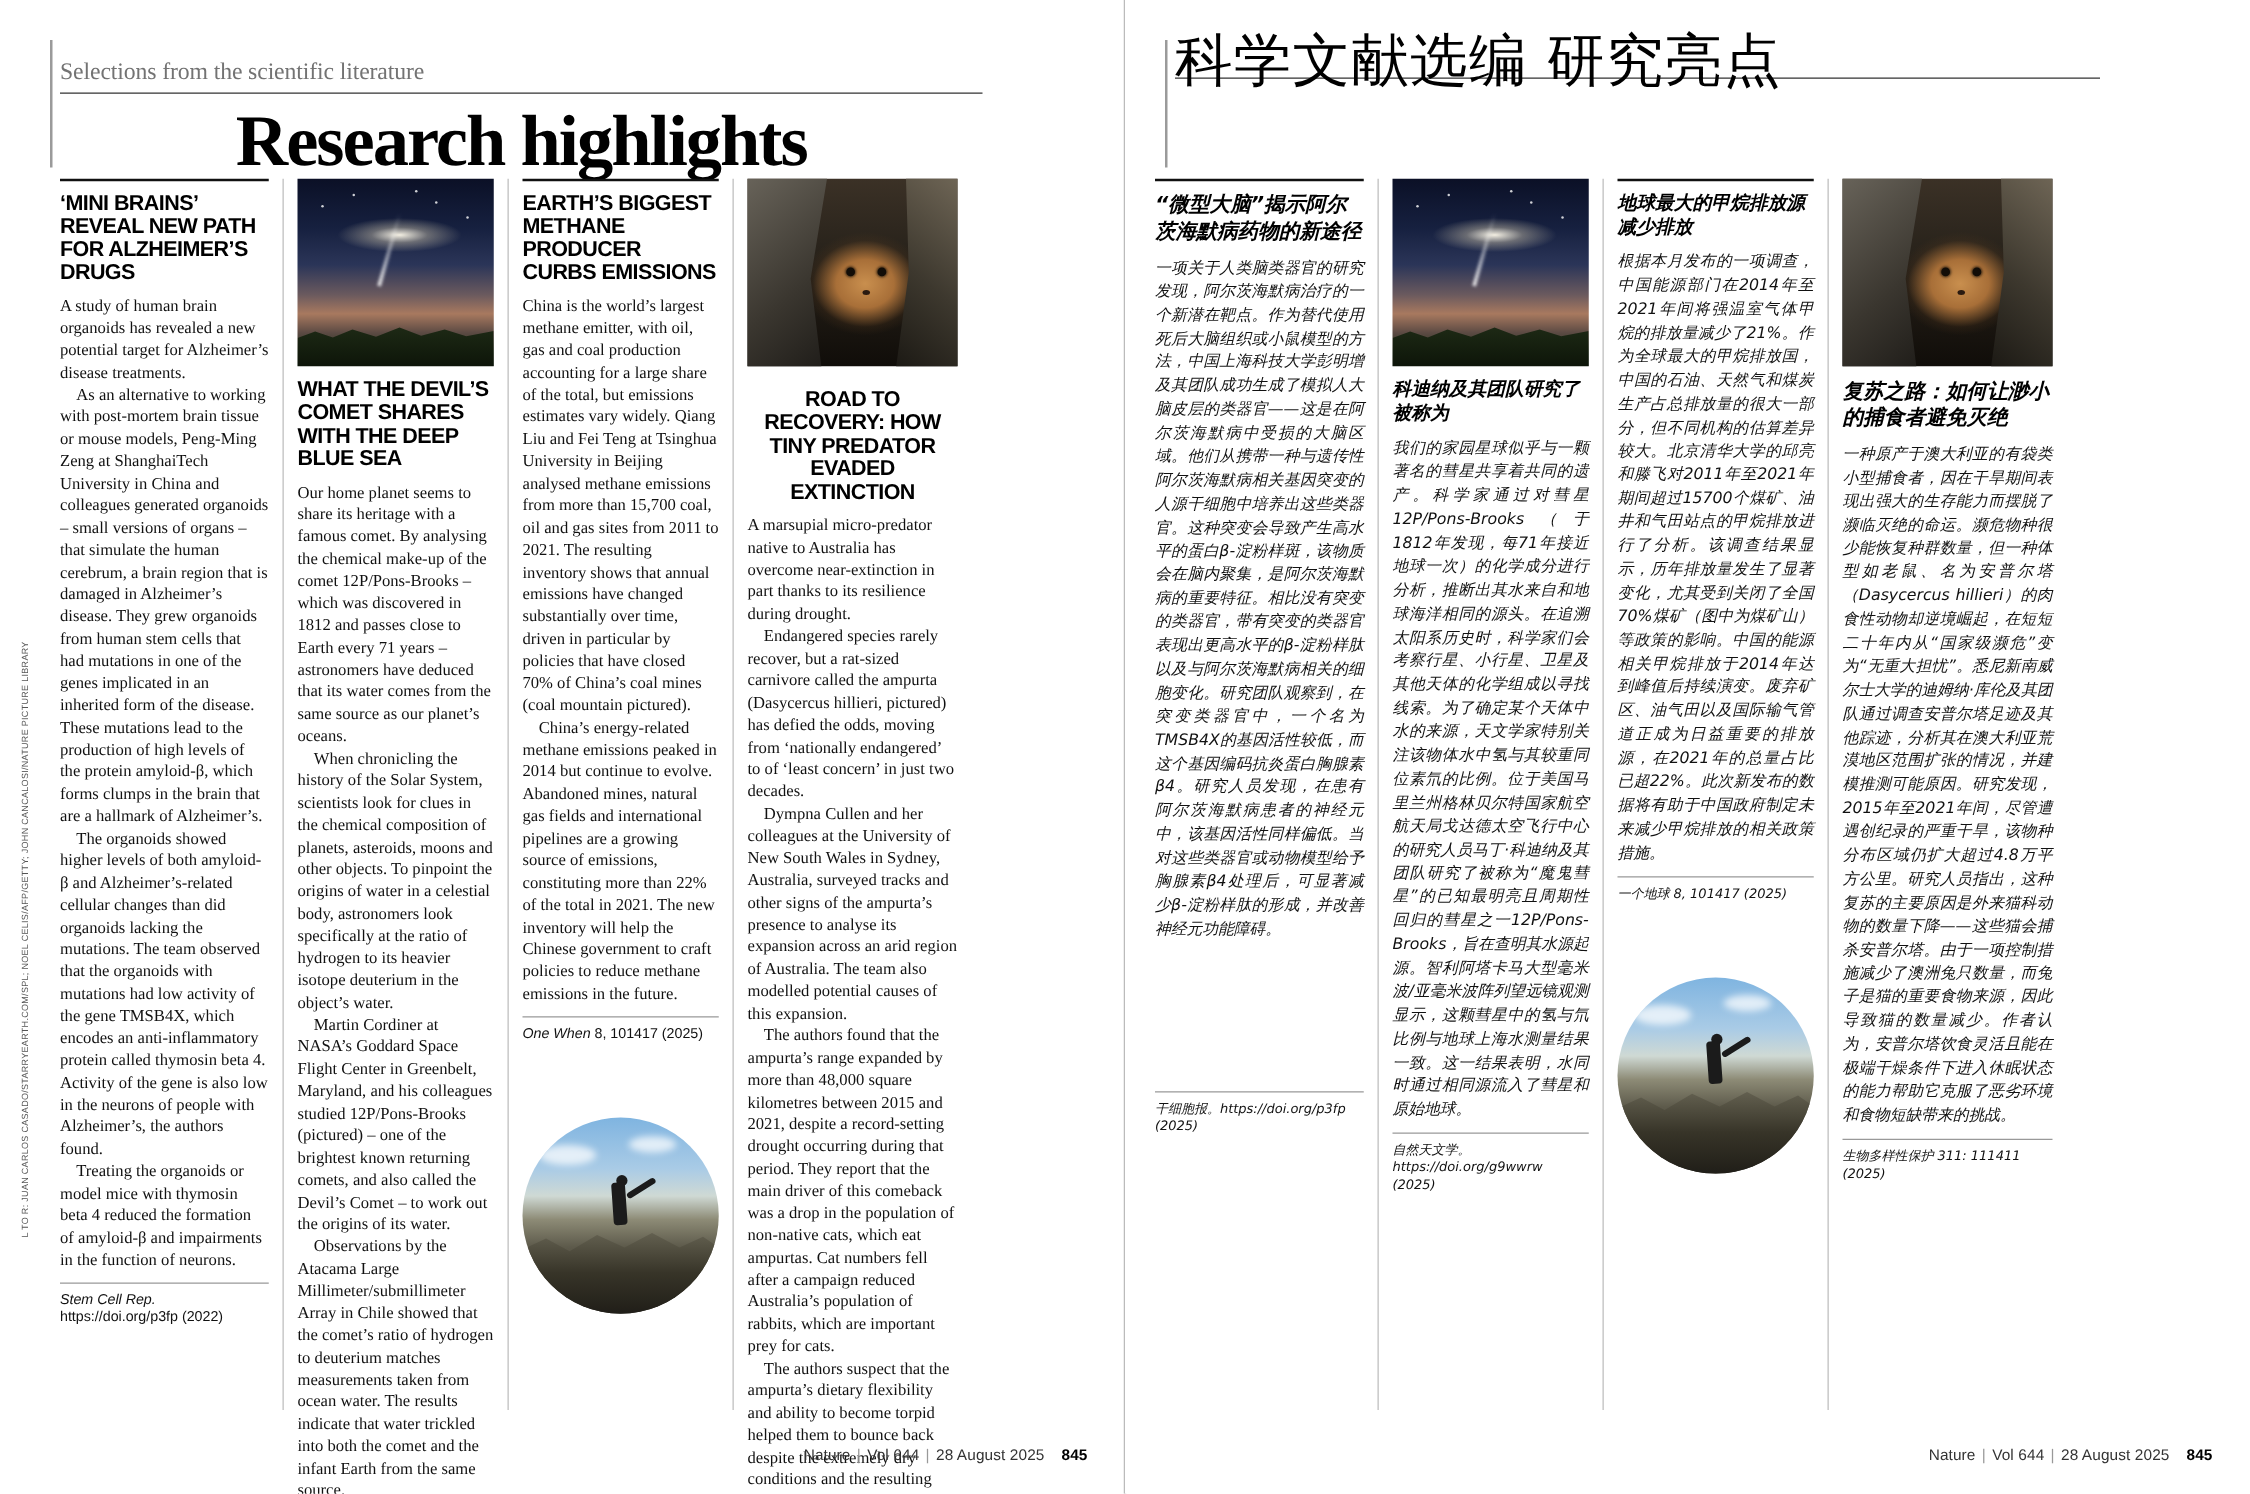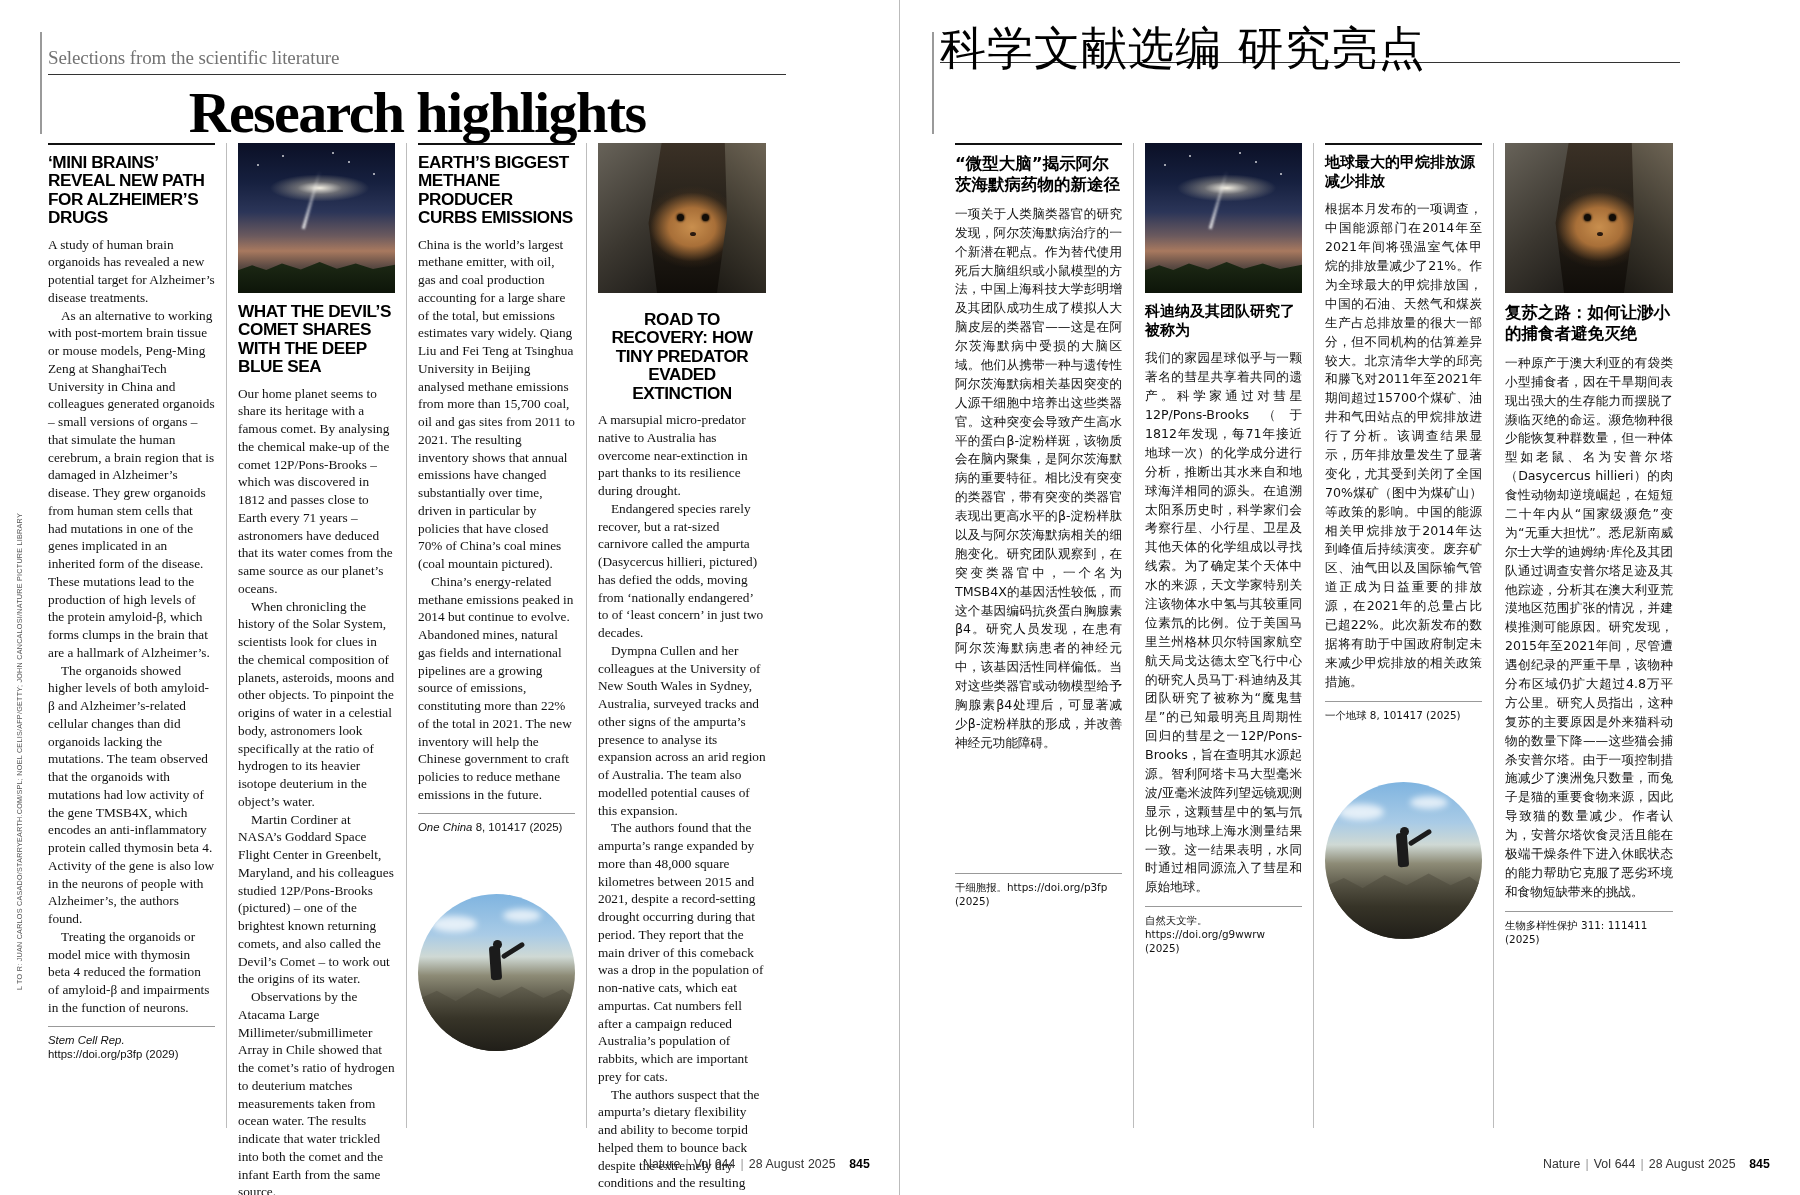--- a/index.html
+++ b/index.html
@@ -201,21 +201,21 @@
 
       <div class="col" style="width:178px;">
         <div class="colinner" style="padding-left:0;">
           <div class="topline"></div>
           <h2 class="hl">‘MINI BRAINS’ REVEAL NEW PATH FOR ALZHEIMER’S DRUGS</h2>
           <p class="body">A study of human brain organoids has revealed a new potential target for Alzheimer’s disease treatments.</p>
           <p class="body">As an alternative to working with post-mortem brain tissue or mouse models, Peng-Ming Zeng at ShanghaiTech University in China and colleagues generated organoids – small versions of organs – that simulate the human cerebrum, a brain region that is damaged in Alzheimer’s disease. They grew organoids from human stem cells that had mutations in one of the genes implicated in an inherited form of the disease. These mutations lead to the production of high levels of the protein amyloid-β, which forms clumps in the brain that are a hallmark of Alzheimer’s.</p>
           <p class="body">The organoids showed higher levels of both amyloid-β and Alzheimer’s-related cellular changes than did organoids lacking the mutations. The team observed that the organoids with mutations had low activity of the gene TMSB4X, which encodes an anti-inflammatory protein called thymosin beta 4. Activity of the gene is also low in the neurons of people with Alzheimer’s, the authors found.</p>
           <p class="body">Treating the organoids or model mice with thymosin beta 4 reduced the formation of amyloid-β and impairments in the function of neurons.</p>
           <div class="citation">
-            <span class="it">Stem Cell Rep.</span><span> https://doi.org/p3fp (2029)</span>
+            <span class="it">Stem Cell Rep.</span><span> https://doi.org/p3fp (2022)</span>
           </div>
         </div>
       </div>
 
       <div class="col" style="width:180px;">
         <div class="colinner">
           <div class="photo photo-comet">
             <span class="star" style="left:12%; top:14%;"></span>
             <span class="star" style="left:28%; top:8%;"></span>
             <span class="star" style="left:70%; top:12%;"></span>
@@ -233,21 +233,21 @@
         </div>
       </div>
 
       <div class="col" style="width:180px;">
         <div class="colinner">
           <div class="topline"></div>
           <h2 class="hl">EARTH’S BIGGEST METHANE PRODUCER CURBS EMISSIONS</h2>
           <p class="body">China is the world’s largest methane emitter, with oil, gas and coal production accounting for a large share of the total, but emissions estimates vary widely. Qiang Liu and Fei Teng at Tsinghua University in Beijing analysed methane emissions from more than 15,700 coal, oil and gas sites from 2011 to 2021. The resulting inventory shows that annual emissions have changed substantially over time, driven in particular by policies that have closed 70% of China’s coal mines (coal mountain pictured).</p>
           <p class="body">China’s energy-related methane emissions peaked in 2014 but continue to evolve. Abandoned mines, natural gas fields and international pipelines are a growing source of emissions, constituting more than 22% of the total in 2021. The new inventory will help the Chinese government to craft policies to reduce methane emissions in the future.</p>
           <div class="citation">
-            <span class="it">One China</span><span> 8, 101417 (2025)</span>
+            <span class="it">One When</span><span> 8, 101417 (2025)</span>
           </div>
           <div style="margin-top:60px;">
             <div class="photo-circle">
               <span class="cloud" style="left:8%; top:14%; width:46px; height:16px;"></span>
               <span class="cloud" style="left:54%; top:9%; width:38px; height:13px;"></span>
               <span class="rockline"></span>
               <span class="head"></span>
               <span class="figure"></span>
               <span class="arm"></span>
             </div>
@@ -286,21 +286,21 @@
   <div class="gutter-rule"></div>
 
   <div class="page page-right">
 
     <div class="masthead" style="left:40px; top:28px; width:740px;">
       <div class="masthead-vbar" style="left:-8px; top:4px; height:102px;"></div>
       <div class="kicker-rule" style="margin-top:34px;"></div>
       <div class="big-title-cn" style="margin-top:-38px;">科学文献选编 研究亮点</div>
     </div>
 
-    <div class="cols" style="left:55px; top:143px; width:740px; height:985px;">
+    <div class="cols" style="left:24px; top:143px; width:740px; height:985px;font-style:italic;">
 
       <div class="col" style="width:178px;">
         <div class="colinner" style="padding-left:0;">
           <div class="topline"></div>
           <h2 class="hl-cn">“微型大脑”揭示阿尔茨海默病药物的新途径</h2>
           <p class="body-cn">一项关于人类脑类器官的研究发现，阿尔茨海默病治疗的一个新潜在靶点。作为替代使用死后大脑组织或小鼠模型的方法，中国上海科技大学彭明增及其团队成功生成了模拟人大脑皮层的类器官——这是在阿尔茨海默病中受损的大脑区域。他们从携带一种与遗传性阿尔茨海默病相关基因突变的人源干细胞中培养出这些类器官。这种突变会导致产生高水平的蛋白β-淀粉样斑，该物质会在脑内聚集，是阿尔茨海默病的重要特征。相比没有突变的类器官，带有突变的类器官表现出更高水平的β-淀粉样肽以及与阿尔茨海默病相关的细胞变化。研究团队观察到，在突变类器官中，一个名为TMSB4X的基因活性较低，而这个基因编码抗炎蛋白胸腺素β4。研究人员发现，在患有阿尔茨海默病患者的神经元中，该基因活性同样偏低。当对这些类器官或动物模型给予胸腺素β4处理后，可显著减少β-淀粉样肽的形成，并改善神经元功能障碍。</p>
           <div class="citation-cn" style="margin-top:120px;">干细胞报。https://doi.org/p3fp (2025)</div>
         </div>
       </div>
 

